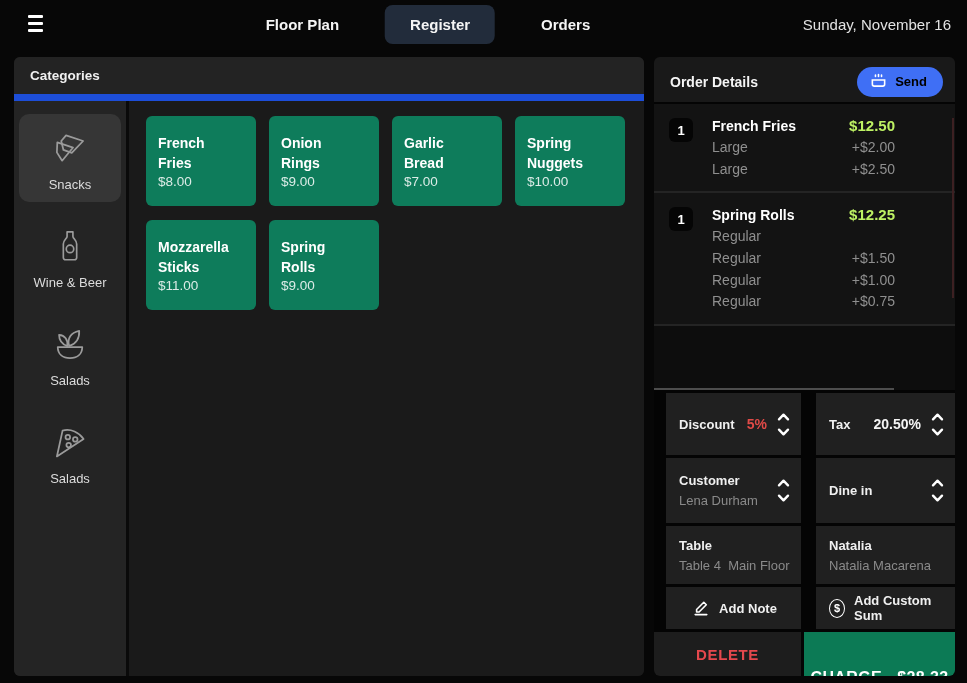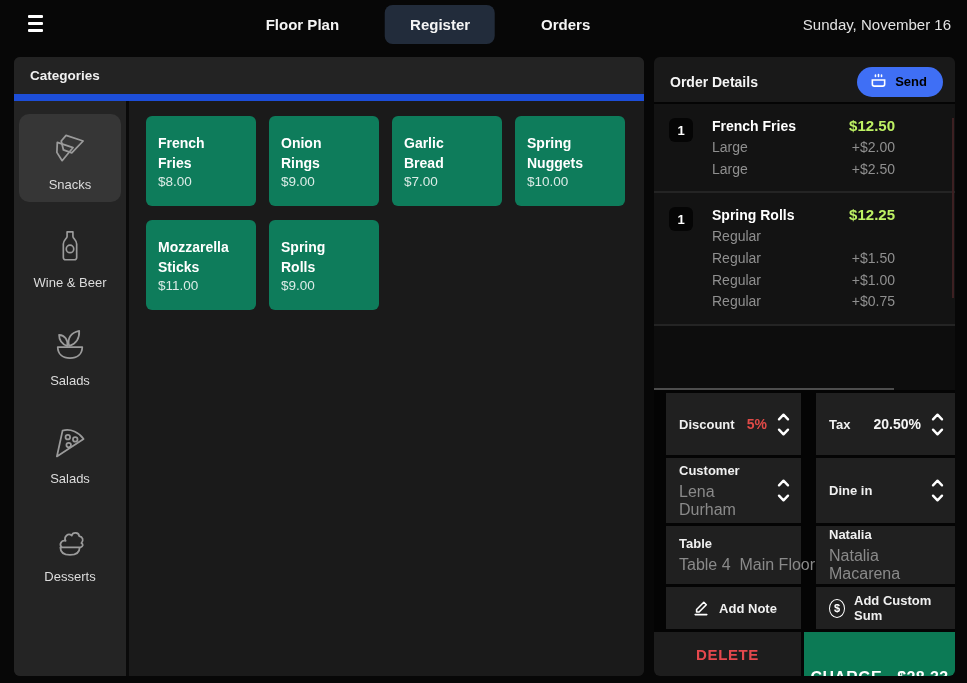--- a/index.html
+++ b/index.html
@@ -54,21 +54,21 @@
   .oi-price { font-size:15px; font-weight:700; color:#bef264; }
   .oi-mod { display:flex; justify-content:space-between; line-height:1.55; }
   .oi-mod span { font-size:14px; color:#8f8f8f; }
 
   .controls { flex:0 0 auto; display:grid; grid-template-columns:147px 1fr; grid-template-rows:62px 65px 58px 42px 44px; gap:3px; background:#040404; padding-top:3px; }
   .cell { background:#202020; display:flex; align-items:center; padding:0 11px 0 13px;margin-left:12px; }
   .cell .grow { flex:1; }
   .cell-label { font-size:13px; font-weight:700; color:#f0f0f0; }
   .cell-value { font-size:14px; font-weight:700; color:#f5f5f5; }
   .cell-value.red { color:var(--discount-red,#e04a47); }
-  .cell-sub { font-size:16px; color:#8a8a8a; margin-top:5px; }
+  .cell-sub { font-size:13px; color:#8a8a8a; margin-top:5px; }
   .stack { display:flex; flex-direction:column; justify-content:center; }
   .chevrons { display:flex; flex-direction:column; gap:7px; margin-left:10px; align-items:center; }
   .chevrons svg { display:block; stroke:#ffffff; fill:none; stroke-width:2.4; stroke-linecap:round; stroke-linejoin:round; cursor:pointer; }
   .cell.center { justify-content:center; gap:9px; cursor:pointer; }
   .note-icon svg { stroke:#ffffff; fill:none; stroke-width:1.6; stroke-linecap:round; stroke-linejoin:round; display:block; }
   .dollar-icon { width:19px; height:19px; border:1.7px solid #ffffff; border-radius:50%; display:flex; align-items:center; justify-content:center; font-size:11px; font-weight:700; color:#ffffff; }
   .delete-btn { background:#1d1d1d; border:none; font-family:inherit; font-size:15px; font-weight:700; color:var(--delete-red,#e5484d); letter-spacing:.6px; cursor:pointer; }
   .charge-btn { background:var(--charge-green,#0c7a55); border:none; font-family:inherit; display:flex; align-items:center; justify-content:center; gap:15px; cursor:pointer; }
   .charge-btn span { font-size:16px; font-weight:700; color:#ffffff; letter-spacing:.4px;margin-top:47px; }
   .ws-pre { white-space:pre; }
@@ -128,29 +128,20 @@
     <span class="cat-icon">
             <svg width="42" height="42" viewBox="0 0 48 48">
               <path d="M9 40.5 15.5 11C25 8.5 34.5 13 39.5 20.5z"></path>
               <circle cx="21.5" cy="18.5" r="2.6"></circle>
               <circle cx="30" cy="21" r="2.6"></circle>
               <circle cx="22.5" cy="27.5" r="2.6"></circle>
             </svg>
           </span>
     <span class="cat-label">Salads</span>
   </div>
-        <div class="cat-item">
-    <span class="cat-icon">
-            <svg width="42" height="42" viewBox="0 0 48 48">
-              <path d="M13 32.5h22c0 6-4.5 8.5-11 8.5s-11-2.5-11-8.5z"></path>
-              <path d="M14.5 32.5c-3.5-4 0-8.5 4.5-7.5-2.5-5 3-9.5 7-6 1-4.5 8-4 8.5.5 4 .5 5.5 5 2.5 8 2.5 1.5 2 4-1 5"></path>
-            </svg>
-          </span>
-    <span class="cat-label">Desserts</span>
-  </div>
       </div>
     <div class="products" id="product-grid">
         <button class="tile">
     <span class="tile-name">French
 Fries</span>
     <span class="tile-price">$8.00</span>
   </button>
         <button class="tile">
     <span class="tile-name">Onion
 Rings</span>

